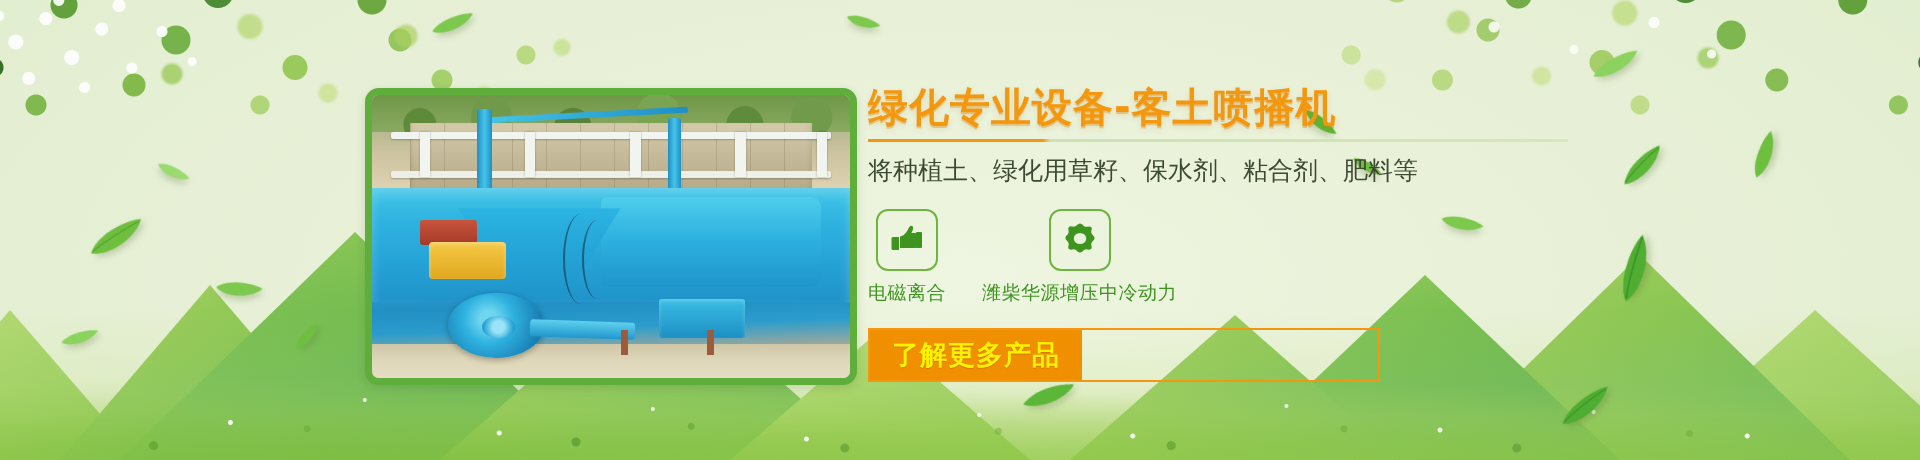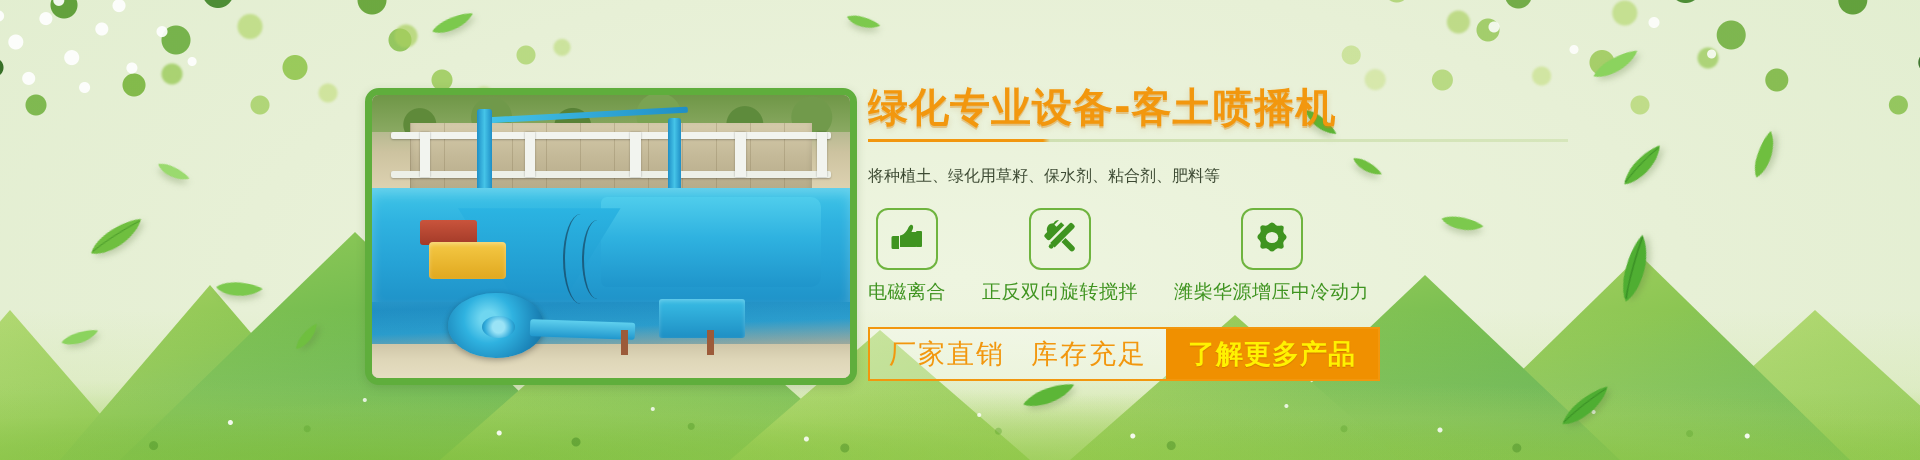--- a/index.html
+++ b/index.html
@@ -244,21 +244,21 @@
     font-size:40px;font-weight:700;letter-spacing:1px;color:#f2970e;
     line-height:1.08;white-space:nowrap;
     text-shadow:0 2px 0 rgba(220,130,0,.35), 0 3px 6px rgba(180,110,0,.18);
     font-family:"DejaVu Sans","Liberation Sans",sans-serif;
   }
   .divider{
     margin-top:10px;width:700px;height:3px;
     background:linear-gradient(90deg,#f2970e 0%,#f2970e 25%,#cfe0b2 26%,#d6e6bb 100%);
   }
   .subtitle{
-    margin-top:23px;font-size:16px;line-height:1.32;color:#3d4a33;font-weight:400;
+    margin-top:12px;font-size:25px;line-height:1.32;color:#3d4a33;font-weight:400;
     white-space:nowrap;
   }
   .features{margin-top:22px;display:flex;align-items:flex-start;}
   .feature{display:flex;flex-direction:column;align-items:center;}
   .feature + .feature{margin-left:36px;}
   .fbox{
     width:58px;height:58px;border:2px solid #6fb43f;border-radius:12px;
     display:flex;align-items:center;justify-content:center;background:transparent;
   }
   .flabel{margin-top:9px;font-size:19px;color:#3f9420;white-space:nowrap;letter-spacing:.5px;}
@@ -453,52 +453,33 @@
             <svg width="34" height="30" viewBox="0 0 34 30">
               <path d="M3 14 h6 v13 H3 a1.5 1.5 0 0 1 -1.5 -1.5 v-10 A1.5 1.5 0 0 1 3 14 Z" fill="#3f9420"></path>
               <path d="M10 13.5 c2.5 -0.4 5 -2.2 7 -5.3 c1.1 -1.7 1.6 -4 3.2 -5 c1.6 -1 3.2 0.4 2.9 2.4 c-0.2 1.6 -1 3 -1.6 4.4 h6.4 c1.6 0 2.8 1.3 2.5 2.9 l-1.9 9.4 c-0.3 1.5 -1.6 2.6 -3.1 2.6 H10 Z" fill="#3f9420"></path>
               <rect x="26" y="9" width="6" height="16" rx="1" fill="#3f9420"></rect>
             </svg>
           </span>
         </div>
         <div class="flabel">电磁离合</div>
       </div>
 
-      <div class="feature">
-        <div class="fbox">
-          <span>
-            <svg width="34" height="34" viewBox="0 0 34 34">
-              <g fill="#3f9420">
-                <path d="M10.5 2.2 a6.4 6.4 0 0 0 -6.3 8.7 l-2 2 a2.6 2.6 0 0 0 0 3.7 l1.6 1.6 a2.6 2.6 0 0 0 3.7 0 l13.8 -13.9 l-3.2 -3.1 l-4.6 4.6 l-2.1 -2.1 l4.6 -4.6 A6.4 6.4 0 0 0 10.5 2.2 Z" transform="translate(0,1)"></path>
-                <path d="M22.5 18 l8.4 8.4 a2.8 2.8 0 0 1 -4 4 L18.5 22 Z"></path>
-                <path d="M29.5 3.4 l1.6 1.6 a2 2 0 0 1 0 2.9 L11.6 27.4 l-4.5 -4.5 L26.6 3.4 a2 2 0 0 1 2.9 0 Z"></path>
-                <circle cx="8.2" cy="26.3" r="2.4"></circle>
-              </g>
-            </svg>
-          </span>
-        </div>
-        <div class="flabel">正反双向旋转搅拌</div>
-      </div>
 
       <div class="feature">
         <div class="fbox">
           <span>
             <svg width="34" height="34" viewBox="0 0 34 34">
               <path d="M17 1.5 c2.3 0 3 2.6 5.2 3.2 c2.2 .6 4.1 -1.2 5.8 .4 c1.7 1.6 -.2 3.6 .4 5.8 c.6 2.2 3.2 2.9 3.2 5.1 c0 2.3 -2.6 3 -3.2 5.2 c-.6 2.2 1.3 4.1 -.4 5.8 c-1.7 1.6 -3.6 -.2 -5.8 .4 c-2.2 .6 -2.9 3.2 -5.2 3.2 c-2.3 0 -3 -2.6 -5.2 -3.2 c-2.2 -.6 -4.1 1.2 -5.8 -.4 c-1.7 -1.6 .2 -3.6 -.4 -5.8 C5 18.9 2.4 18.2 2.4 16 c0 -2.3 2.6 -3 3.2 -5.2 c.6 -2.2 -1.3 -4.1 .4 -5.8 C7.7 3.4 9.6 5.2 11.8 4.6 C14 4 14.7 1.5 17 1.5 Z" fill="#3f9420" transform="translate(0,1)"></path>
               <ellipse cx="17" cy="17.5" rx="6.2" ry="5.6" fill="#eaf2dc"></ellipse>
             </svg>
           </span>
         </div>
         <div class="flabel">潍柴华源增压中冷动力</div>
       </div>
 
     </div>
 
     <div class="cta">
-      <div class="cta-left">
-        <span>厂家直销</span>
-        <span>库存充足</span>
-      </div>
       <div class="cta-btn">了解更多产品</div>
     </div>
 
   </div>
 </div>
 
 </body></html>

